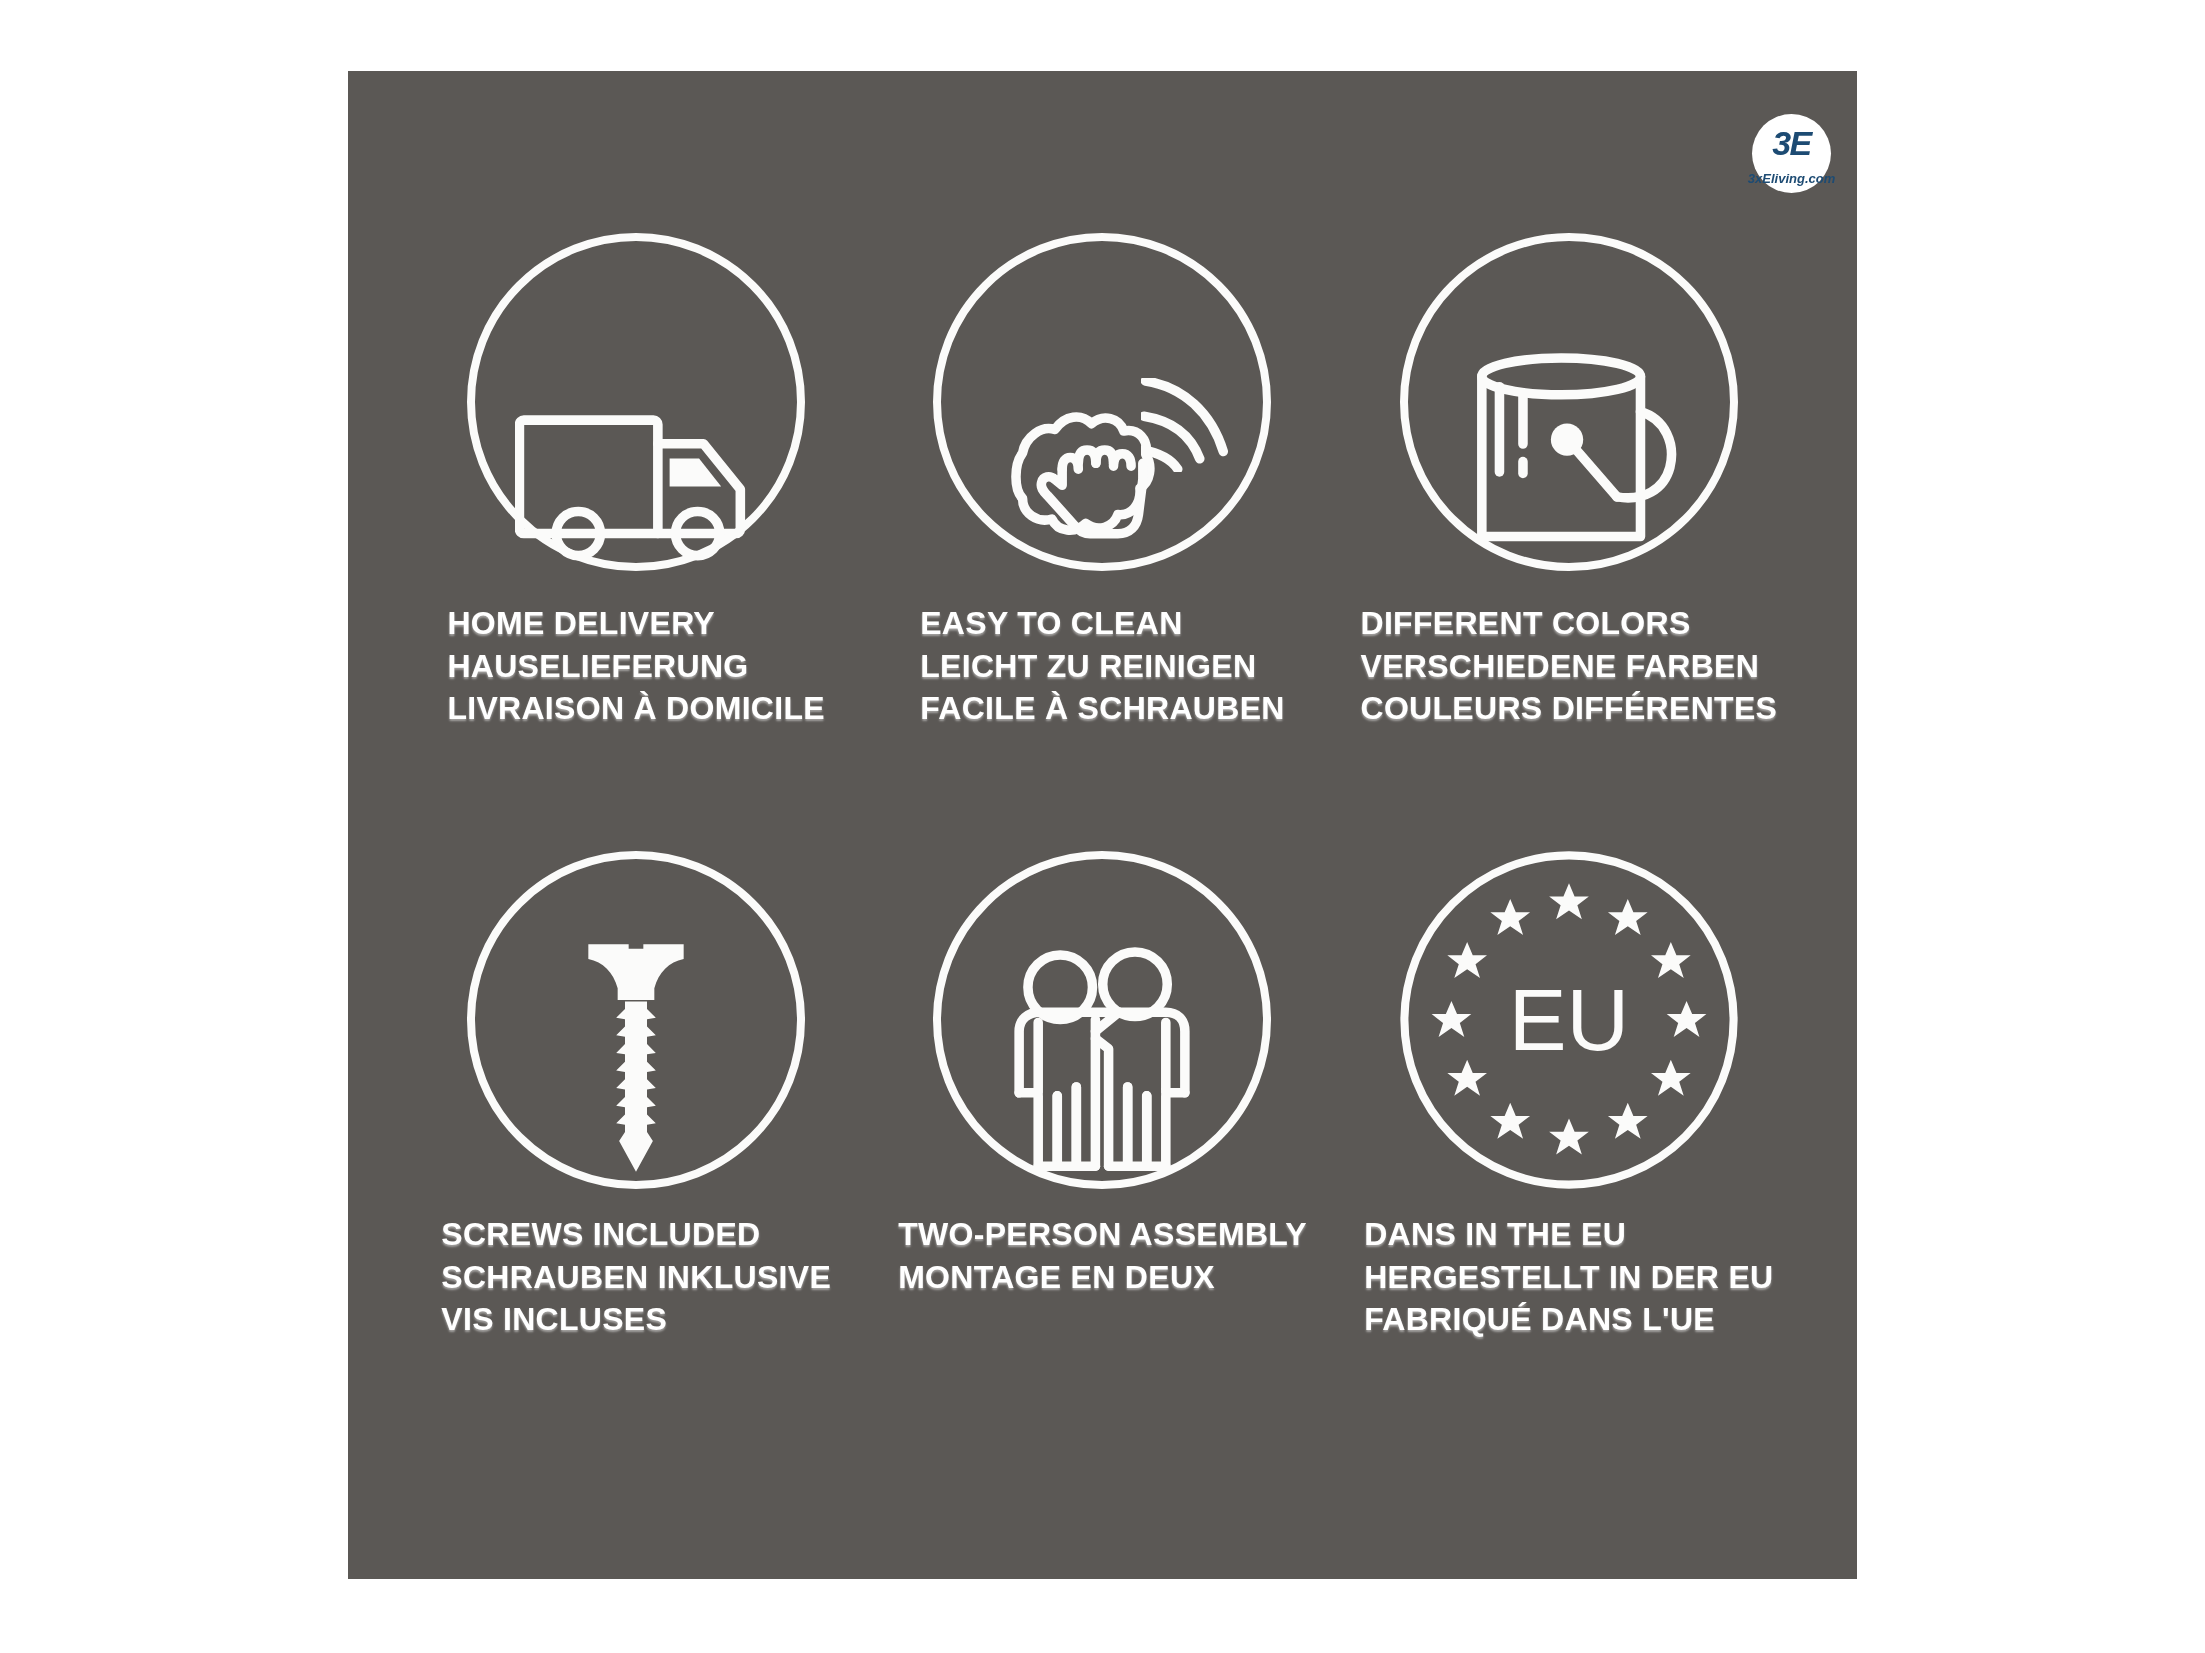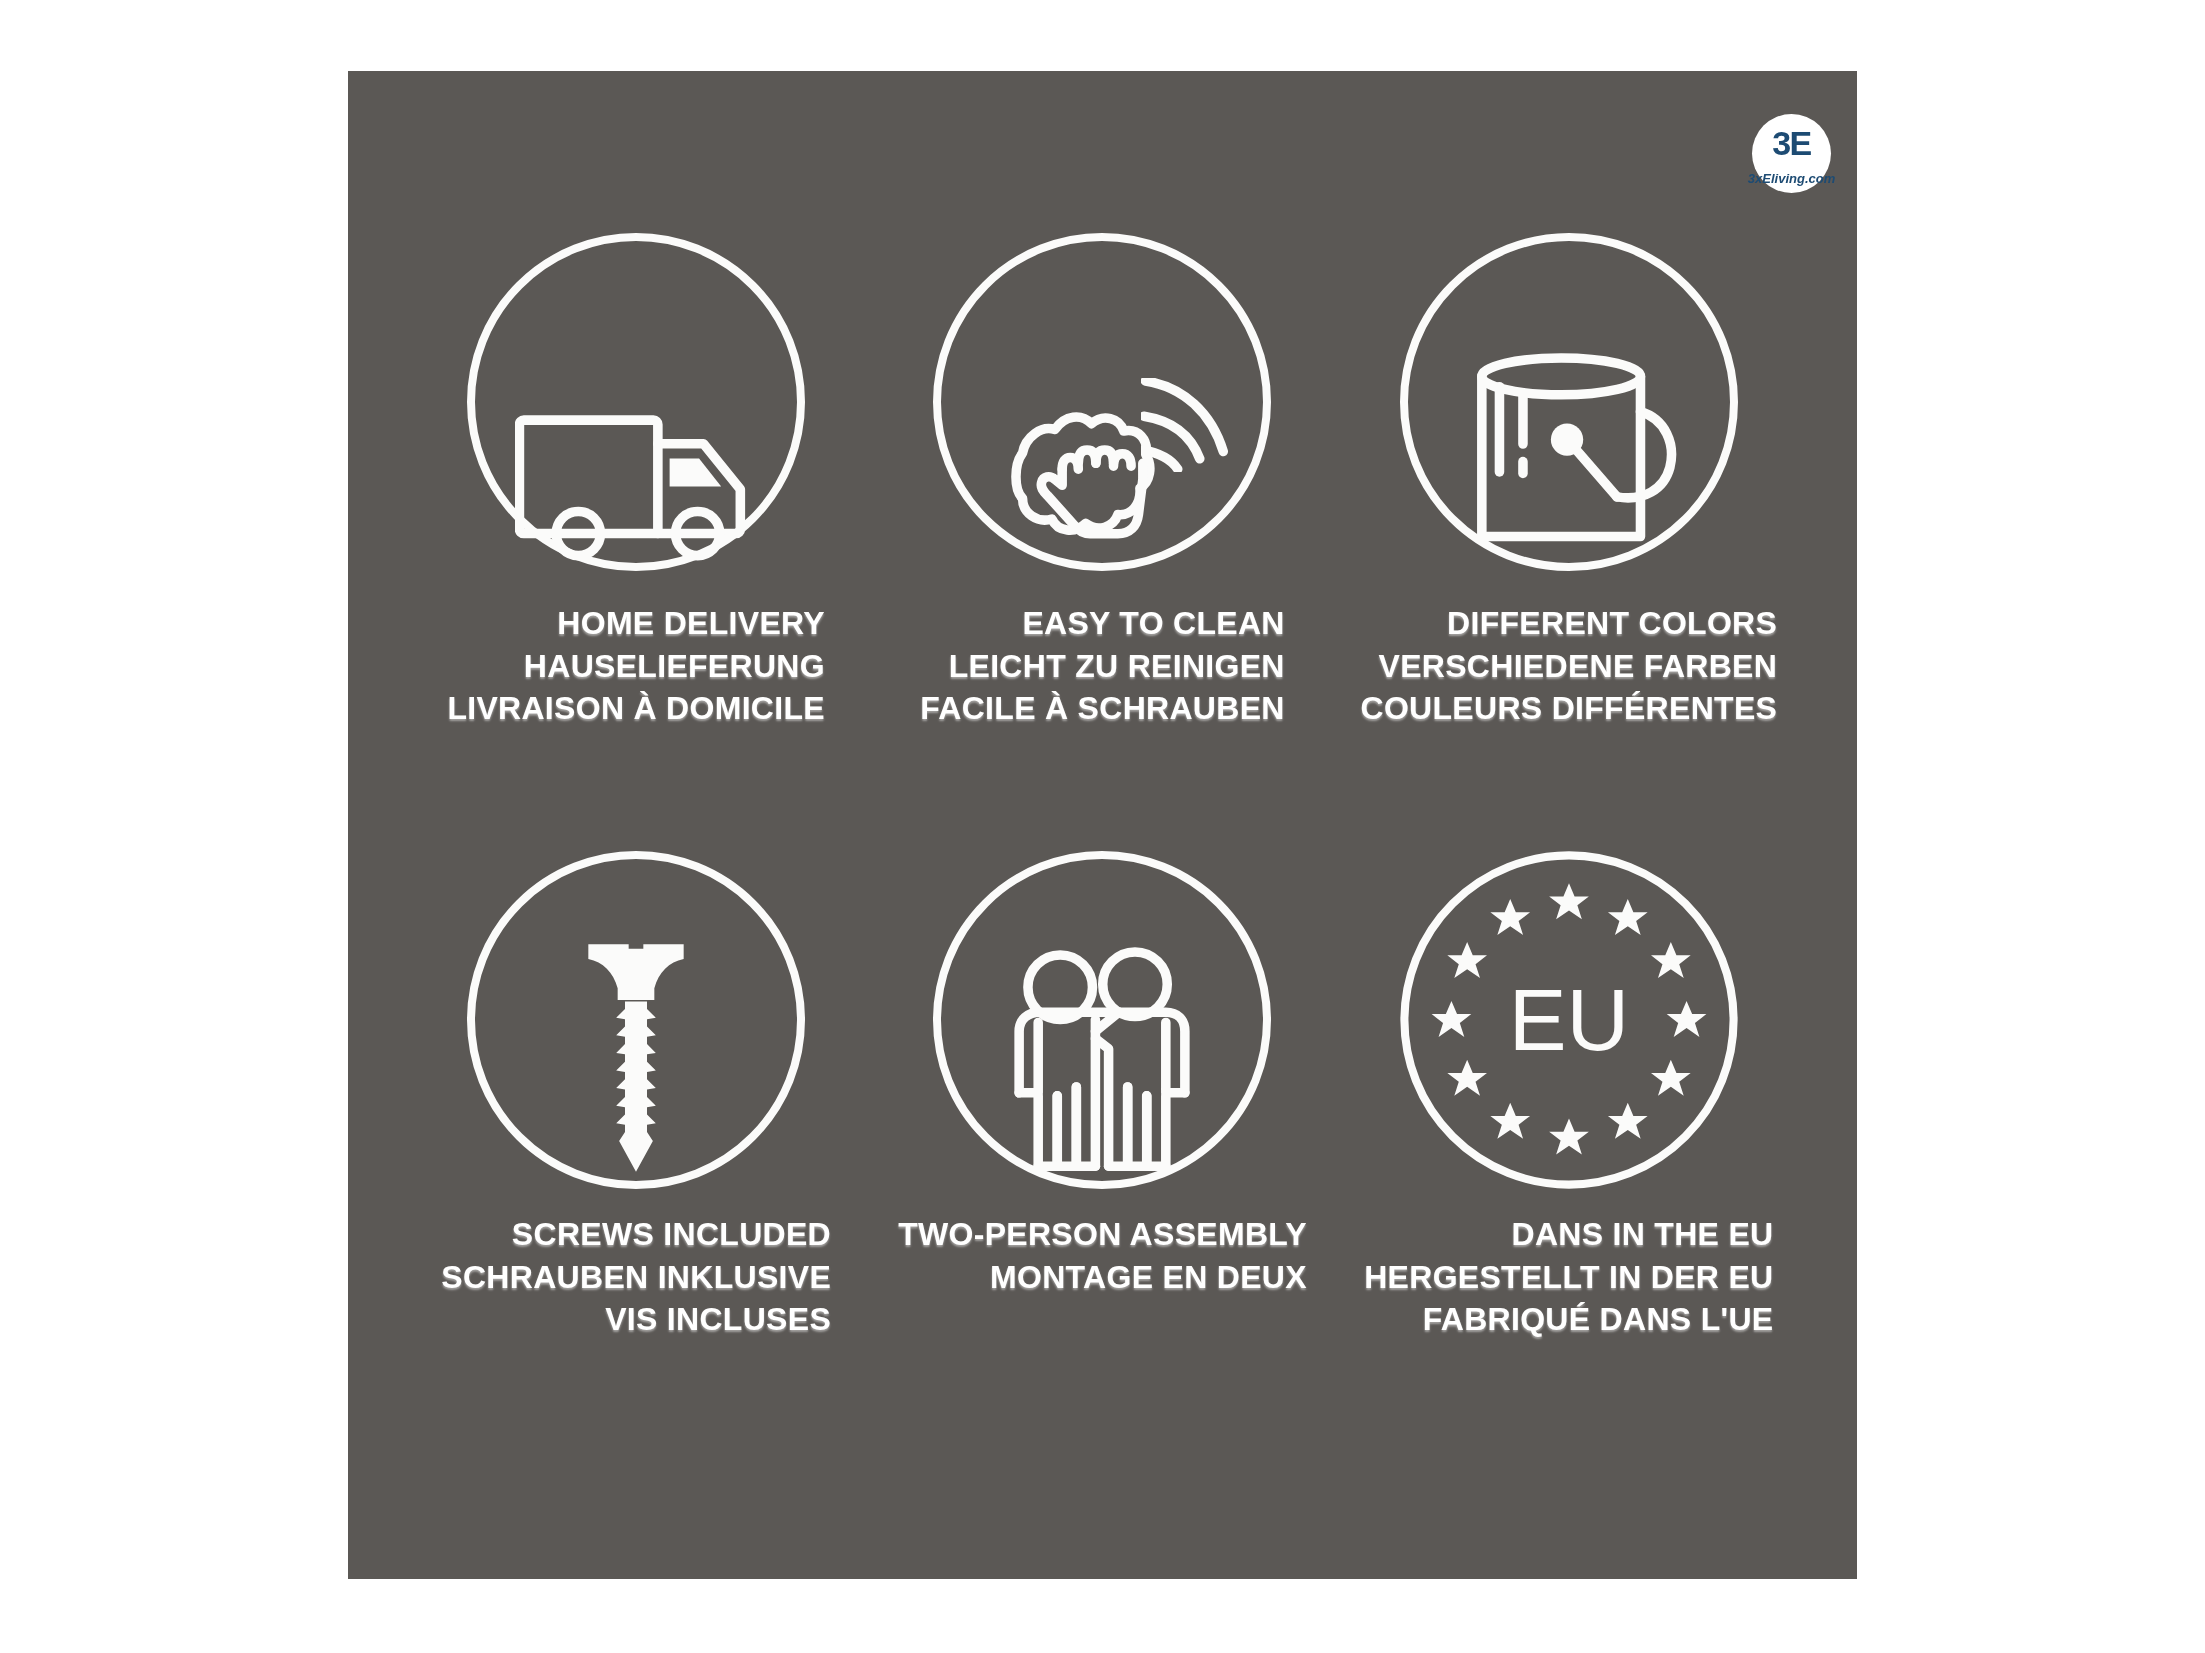--- a/index.html
+++ b/index.html
@@ -36,20 +36,21 @@
     border-radius: 50%;
     background: #ffffff;
     display: flex;
     flex-direction: column;
     align-items: center;
     justify-content: center;
   }
   #brand-badge .mark {
     font-family: "Liberation Sans", sans-serif;
     font-weight: bold;
+    font-style: italic;
     font-size: 34px;
     line-height: 0.95;
     letter-spacing: -1.5px;
     color: #1d4b73;
     margin-top: 5px;
   }
   #brand-badge .domain {
     font-family: "Liberation Sans", sans-serif;
     font-weight: bold;
     font-style: italic;
@@ -90,21 +91,21 @@
     text-decoration: underline;
   }
   .icon-circle.no-ring {
     border: none;
   }
   .icon-circle svg {
     display: block;
   }
   .labels {
     margin-top: 31px;
-    text-align: right;
+    text-align: left;
   }
   .labels .line {
     color: #ffffff;
     font-weight: bold;
     font-size: 32px;
     line-height: 1.33;
     letter-spacing: 0.3px;
     white-space: nowrap;
     text-shadow: 0 1.5px 2.2px rgba(255,255,255,0.45);
   }

